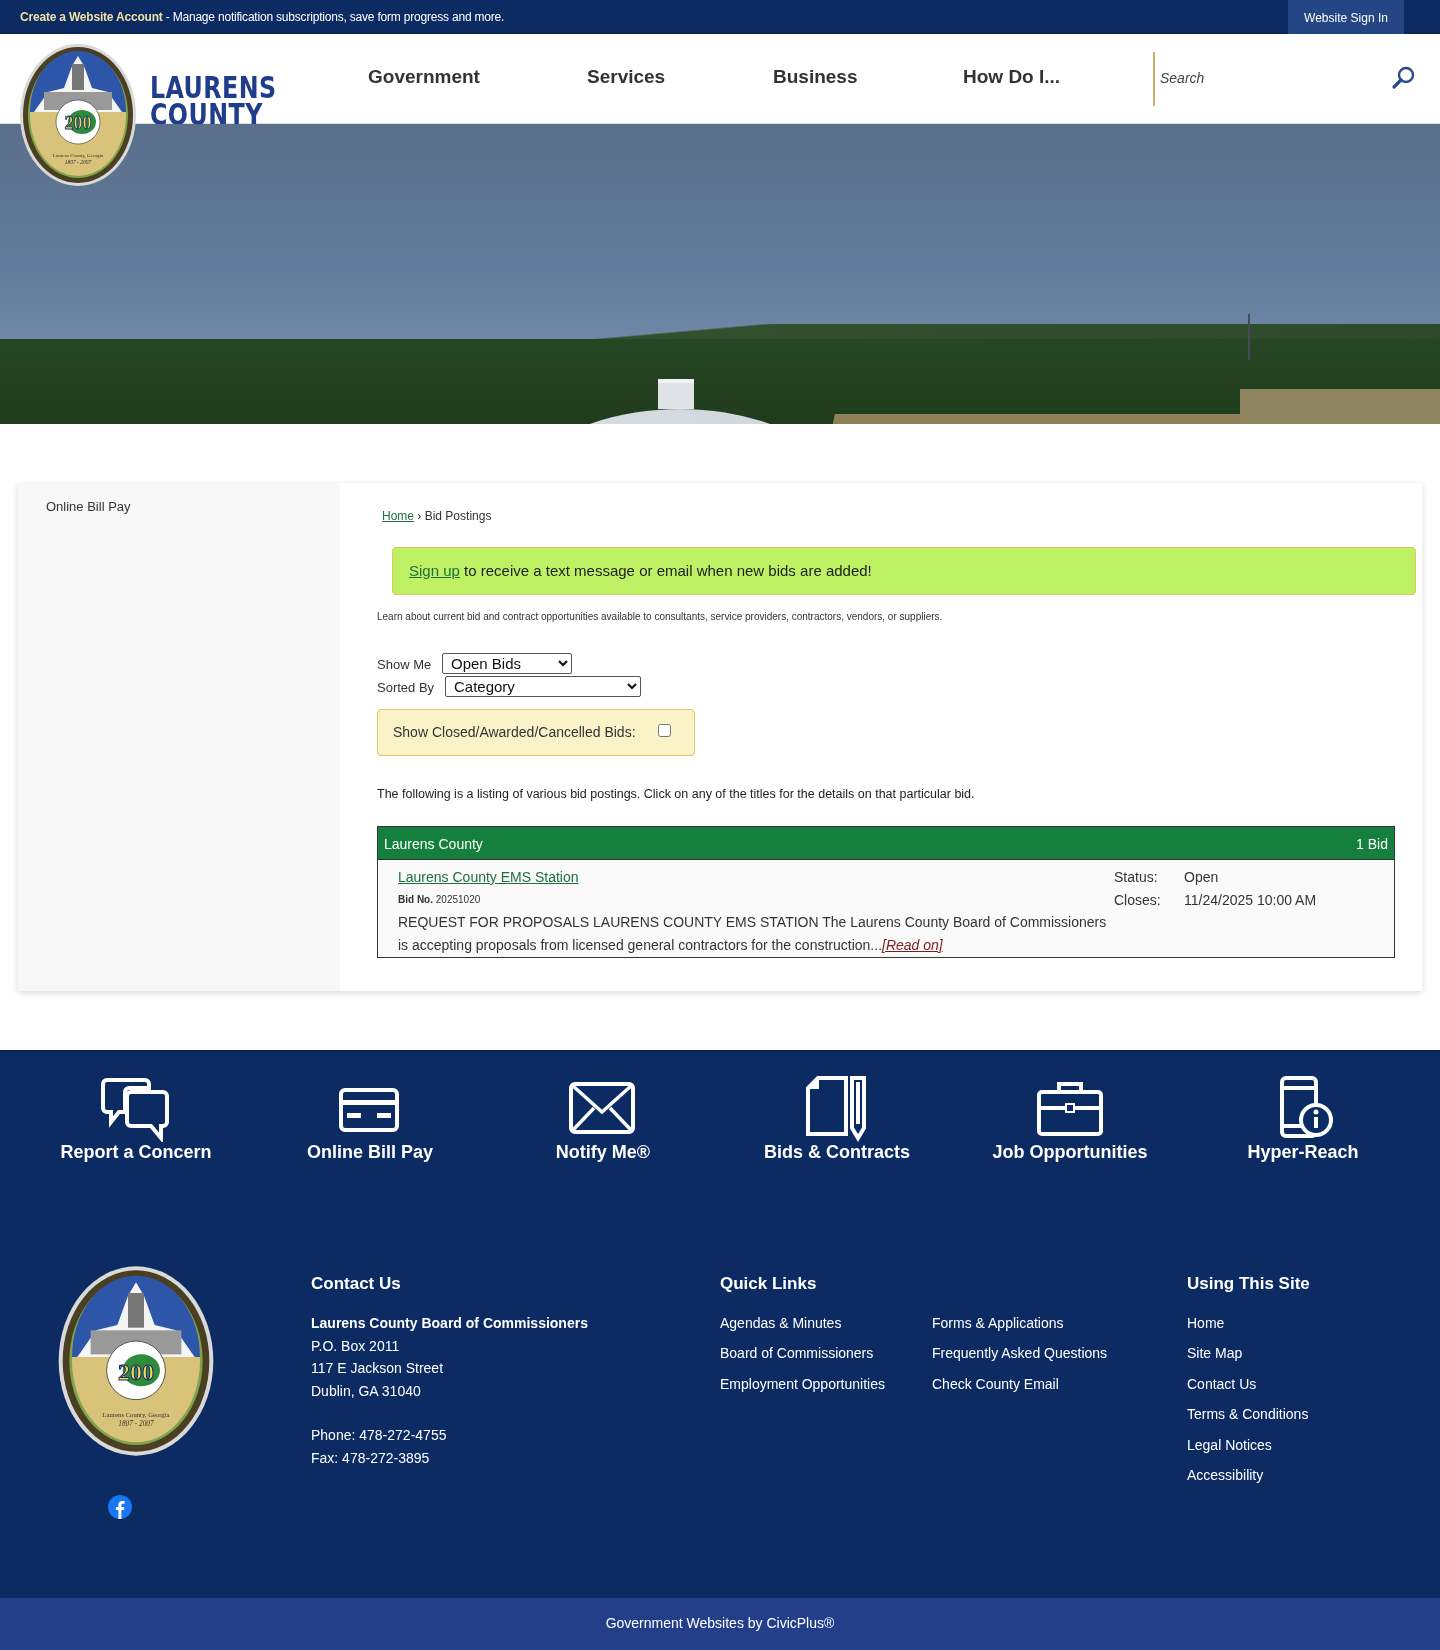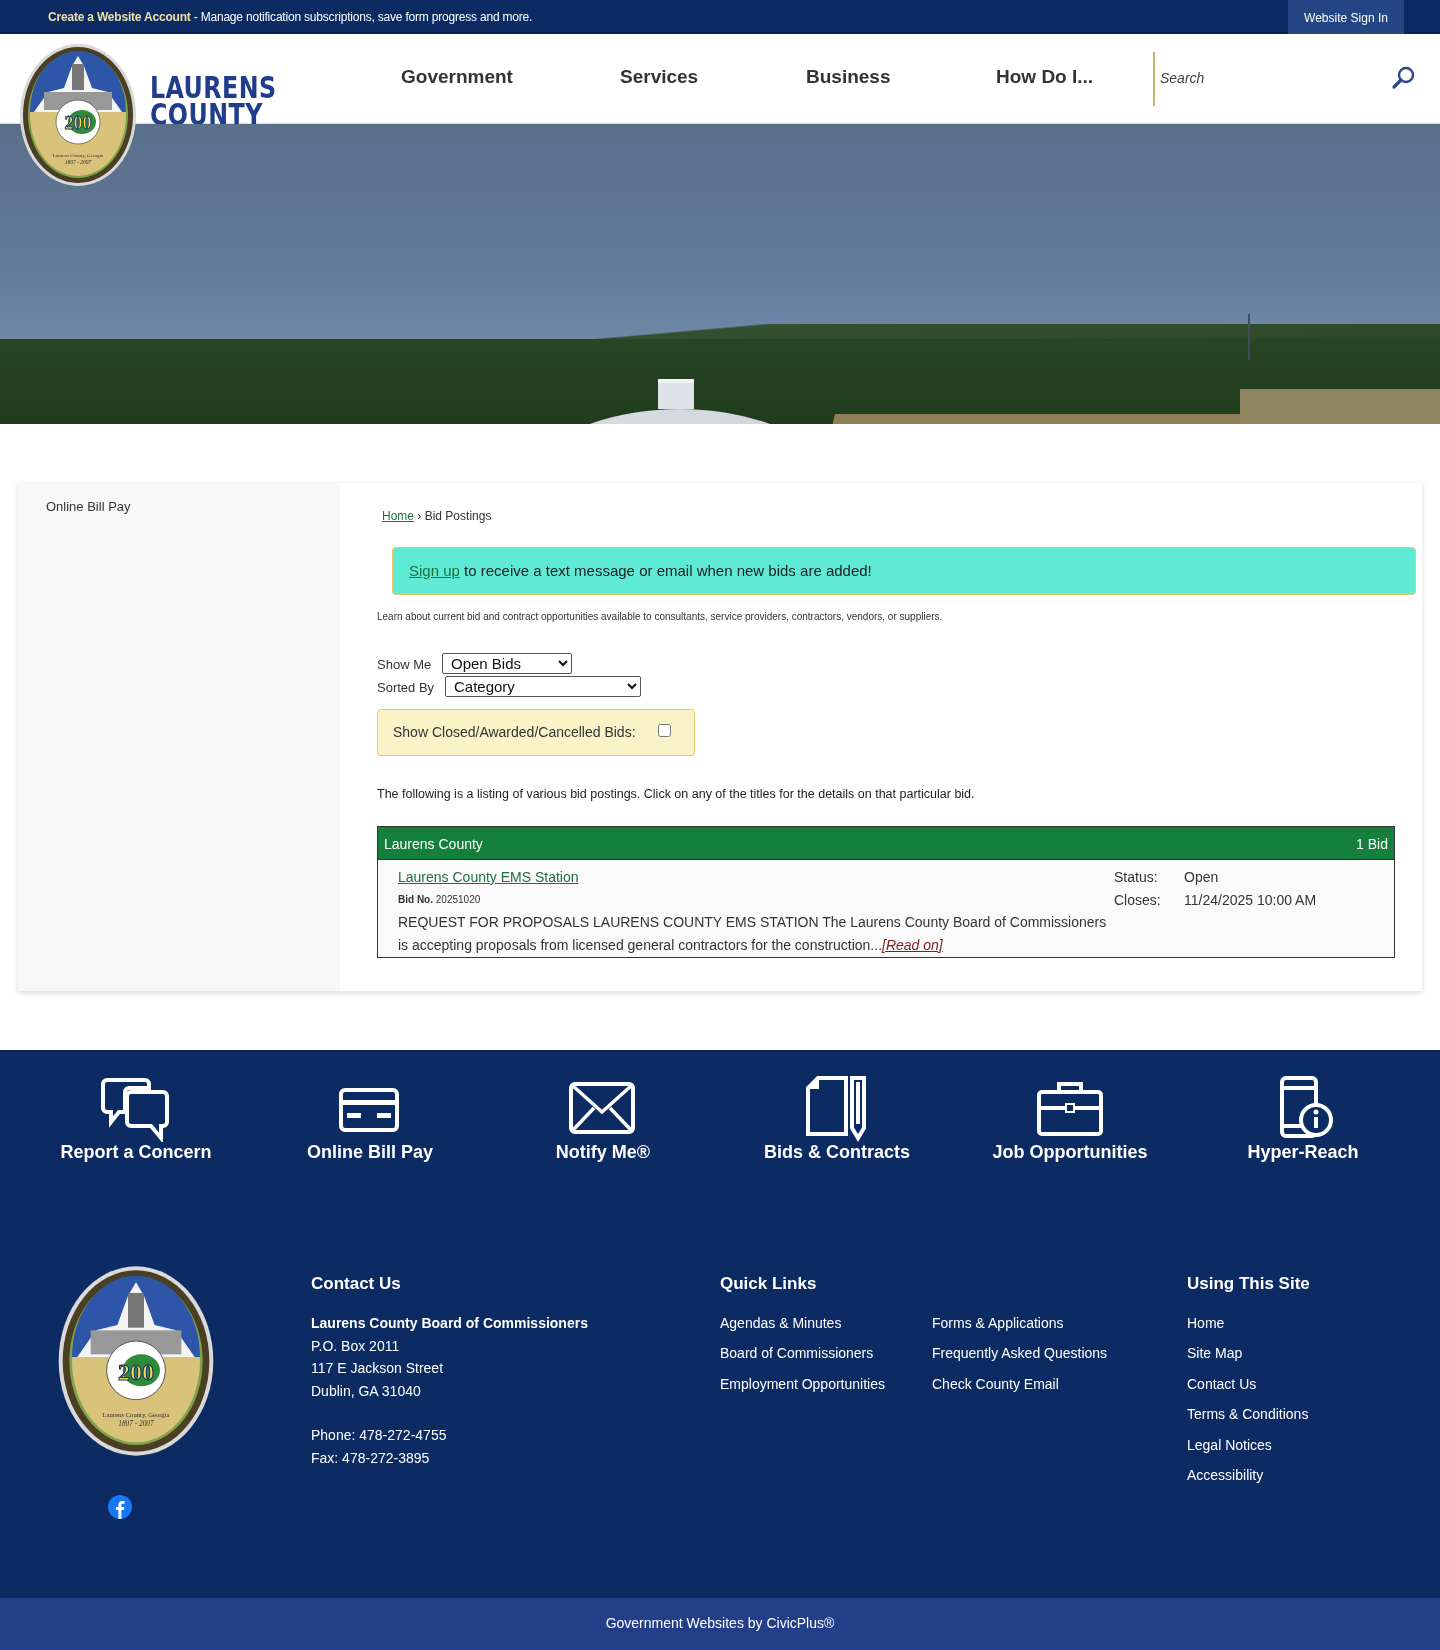--- a/index.html
+++ b/index.html
@@ -1,32 +1,32 @@
 <!DOCTYPE html>
 <html><head>
 <meta charset="utf-8">
 <style>
   * { box-sizing: border-box; margin: 0; padding: 0; }
   body { width: 1440px; height: 1650px; background: #ffffff; font-family: "Liberation Sans", sans-serif; color: #222; position: relative; overflow: hidden; }
   a { color: inherit; }
 
   
   .topbar { position: absolute; left: 0; top: 0; width: 1440px; height: 34px; background: #0c2b63; border-bottom: 2px solid #0a2456; }
-  .topbar .account { position: absolute; left: 48px; top: 10px; font-size: 12px; color: #ffffff; letter-spacing: -0.2px; }
+  .topbar .account { position: absolute; left: 20px; top: 10px; font-size: 12px; color: #ffffff; letter-spacing: -0.2px; }
   .topbar .account .create { color: #f0dfa6; font-weight: bold; text-decoration: none; }
   .topbar .signin { position: absolute; left: 1288px; top: 0; width: 116px; height: 34px; background: #254685; color: #fff; font-size: 12px; text-align: center; line-height: 36px; cursor: pointer; }
 
   
   .header { position: absolute; left: 0; top: 36px; width: 1440px; height: 88px; background: #fff; border-bottom: 1px solid #ddd; }
   .logo-seal { position: absolute; left: 18px; top: 42px; width: 120px; height: 146px; z-index: 5; }
   .brand { position: absolute; left: 150px; top: 38px; width: 124px; }
   .brand .l1, .brand .l2 { font-weight: bold; color: #1f3d8a; font-size: 30px; line-height: 27px; letter-spacing: 0.5px; font-family: "DejaVu Sans Condensed", "DejaVu Sans", sans-serif; transform: scaleX(0.88); transform-origin: left; }
   .brand .rule { height: 1px; background: #c8b56a; margin-top: 4px; width: 124px; }
   .brand .l3 { color: #1d9a5a; font-size: 17px; letter-spacing: 0.6px; margin-top: 2px; }
-  .nav { position: absolute; top: 66px; font-size: 19px; font-weight: bold; color: #333; cursor: pointer; margin-left: 33px; }
+  .nav { position: absolute; top: 66px; font-size: 19px; font-weight: bold; color: #333; cursor: pointer; }
   .search-rule { position: absolute; left: 1153px; top: 52px; width: 2px; height: 54px; background: #c8b56a; }
   .search-input { position: absolute; left: 1160px; top: 62px; width: 220px; height: 32px; border: none; outline: none; font-style: italic; font-size: 14px; color: #444; background: transparent; font-family: "Liberation Sans", sans-serif; }
   .search-input::placeholder { color: #444; }
   .search-btn { position: absolute; left: 1390px; top: 64px; width: 28px; height: 28px; cursor: pointer; }
 
   
   .hero { position: absolute; left: 0; top: 124px; width: 1440px; height: 300px; overflow: hidden;
     background: linear-gradient(180deg, #5a6f8a 0%, #61799a 45%, #6f88a6 72%, #2f4a2a 78%, #223f1f 100%); }
   .hero .forest { position: absolute; left: 0; top: 215px; width: 1440px; height: 90px; background: linear-gradient(180deg, #274624 0%, #1f3b1c 100%); }
   .hero .horizon { position: absolute; left: 0; top: 200px; width: 1440px; height: 40px; background: linear-gradient(175deg, transparent 40%, #34502f 41%, #2a4626 100%); }
@@ -35,21 +35,21 @@
   .hero .dome { position: absolute; left: 450px; top: 285px; width: 460px; height: 320px; border-radius: 50% 50% 0 0 / 58% 58% 0 0; background: radial-gradient(ellipse at 45% 35%, #e8ebf0 0%, #c9ced6 60%, #b1b7c1 100%); }
   .hero .cap { position: absolute; left: 658px; top: 255px; width: 36px; height: 30px; background: #dfe3e8; border-top: 4px solid #f0f2f5; }
   .hero .antenna { position: absolute; left: 1248px; top: 190px; width: 2px; height: 46px; background: #444d57; }
 
   
   .content-wrap { position: absolute; left: 18px; top: 483px; width: 1404px; height: 508px; background: #fff; box-shadow: 0 2px 6px rgba(0,0,0,0.15); }
   .sidebar { position: absolute; left: 0; top: 0; width: 322px; height: 508px; background: #f8f8f8; }
   .sidebar .item { position: absolute; left: 28px; top: 16px; font-size: 13px; color: #333; cursor: pointer; }
   .breadcrumb { position: absolute; left: 364px; top: 26px; font-size: 12px; color: #333; }
   .breadcrumb .home { color: #1f6f3f; text-decoration: underline; cursor: pointer; }
-  .alert { position: absolute; left: 374px; top: 64px; width: 1024px; height: 48px; background: #5eead4; border: 1px solid #e2c766; border-radius: 4px; font-size: 15px; color: #222; padding: 14px 16px; }
+  .alert { position: absolute; left: 374px; top: 64px; width: 1024px; height: 48px; background: #bef264; border: 1px solid #e2c766; border-radius: 4px; font-size: 15px; color: #222; padding: 14px 16px; }
   .alert .signup { color: #1f6f3f; text-decoration: underline; cursor: pointer; }
   .intro { position: absolute; left: 359px; top: 128px; font-size: 10px; color: #333; }
   .lbl { position: absolute; font-size: 13px; color: #333; }
   .sel { position: absolute; height: 21px; border: 1px solid #555; border-radius: 2px; background: #fff; font-size: 15px; color: #111; padding: 0 4px; font-family: "Liberation Sans", sans-serif; }
   .closed-box { position: absolute; left: 359px; top: 226px; width: 318px; height: 47px; background: #fbf3c8; border: 1px solid #e2c766; border-radius: 4px; font-size: 14px; color: #333; padding: 14px 15px; }
   .closed-box input { position: absolute; left: 280px; top: 14px; width: 13px; height: 13px; }
   .listing-note { position: absolute; left: 359px; top: 304px; font-size: 12.5px; color: #222; }
   .bid-table { position: absolute; left: 359px; top: 343px; width: 1018px; height: 132px; border: 1px solid #333; background: #fafafa; }
   .bid-head { height: 33px; background: #15803d; color: #fff; font-size: 14px; position: relative; border-bottom: 1px solid #333; }
   .bid-head .cat { position: absolute; left: 6px; top: 9px; }

